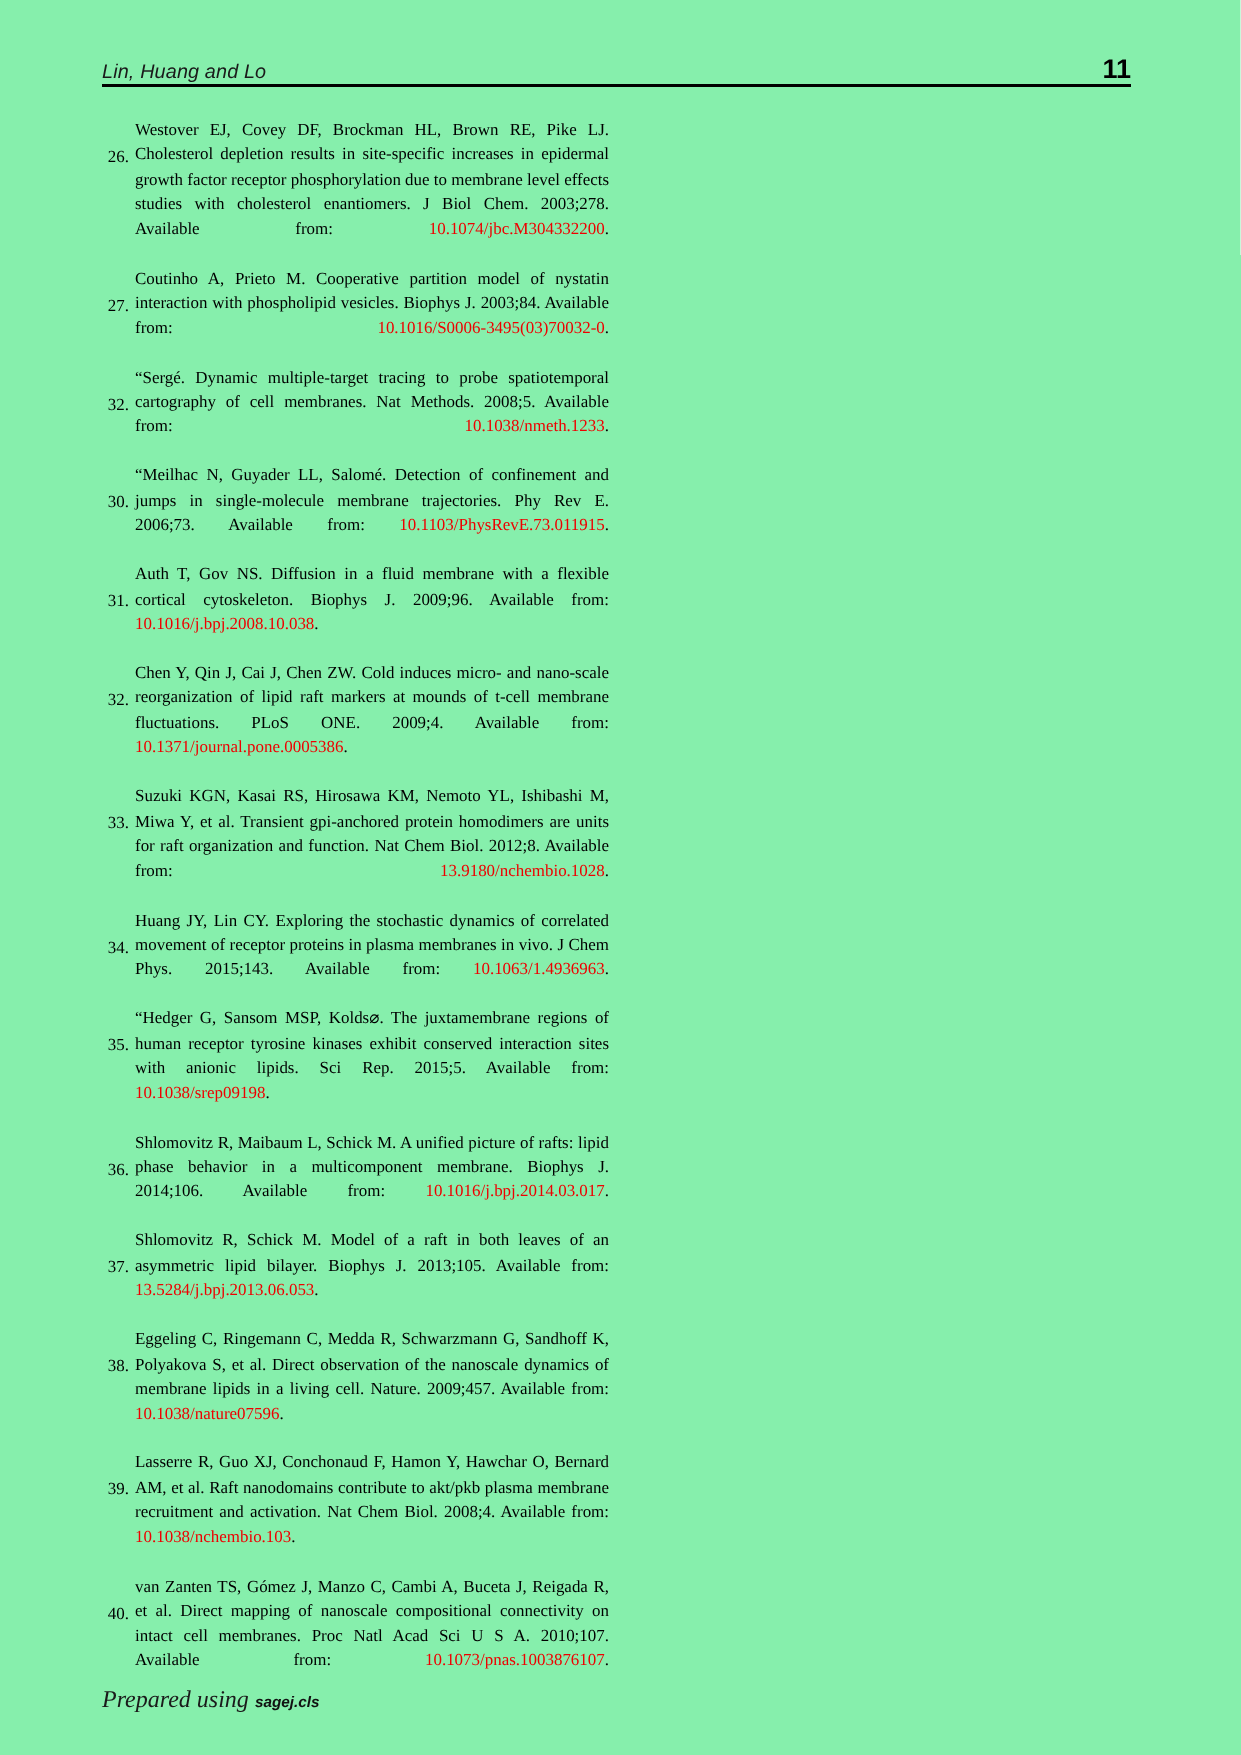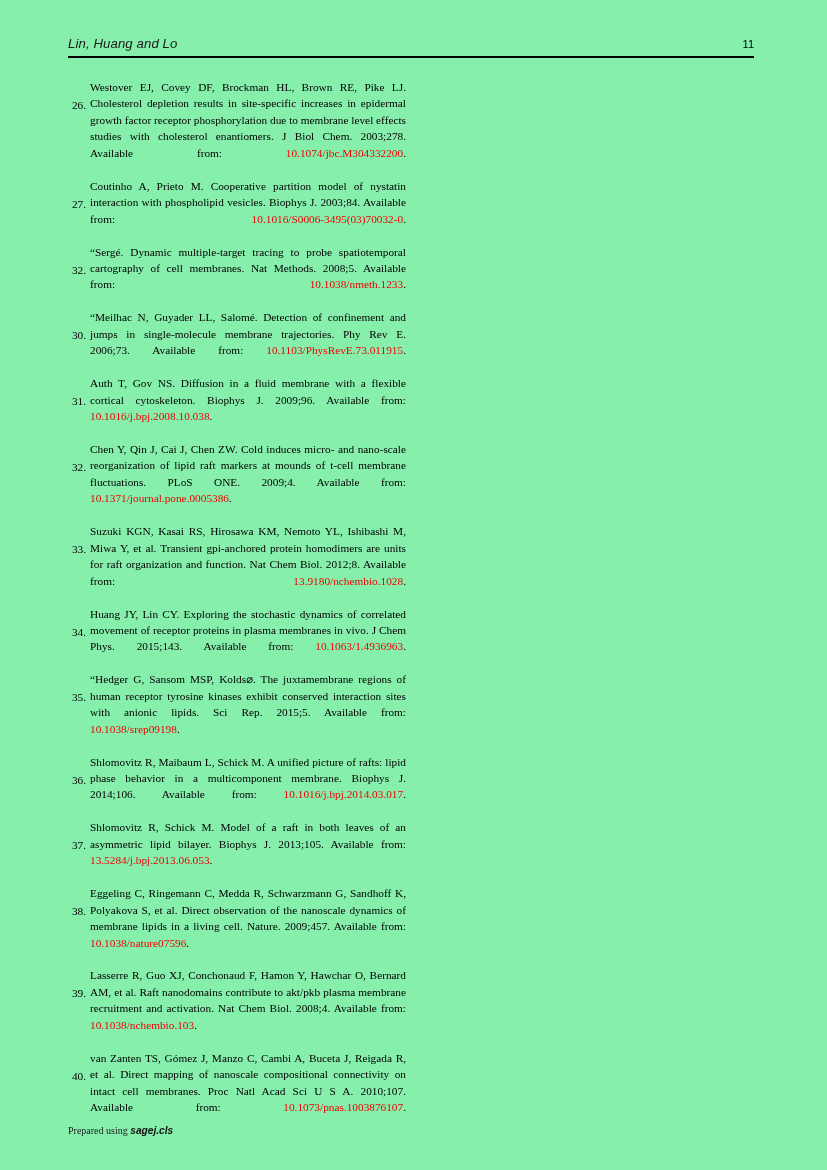--- a/index.html
+++ b/index.html
@@ -29,22 +29,22 @@
   }
   .runhead-title {
     font-family: "Liberation Sans", "DejaVu Sans", sans-serif;
     font-style: italic;
     font-size: 13.2px;
     letter-spacing: 0.1px;
     color: #1a1a1a;
   }
   .runhead-page {
     font-family: "Liberation Sans", "DejaVu Sans", sans-serif;
-    font-weight: normal;
-    font-size: 11px;
+    font-weight: bold;
+    font-size: 18px;
     color: #000000;
   }
   .runhead-rule {
     position: absolute;
     left: 68px;
     top: 56px;
     width: 686px;
     height: 1.6px;
     background: #000000;
   }
@@ -93,21 +93,22 @@
   
   .footer {
     position: absolute;
     left: 68px;
     top: 1125px;
     font-size: 10.2px;
     white-space: nowrap;
   }
   .footer-prep {
     font-family: "Liberation Serif", "DejaVu Serif", serif;
-    font-size: 10px;
+    font-style: italic;
+    font-size: 16px;
     color: #1a1a1a;
     text-align: right;
   }
   .footer-cls {
     font-family: "Liberation Sans", "DejaVu Sans", sans-serif;
     font-style: italic;
     font-weight: bold;
     font-size: 10.2px;
     color: #111111;
     margin-top: 12px;

